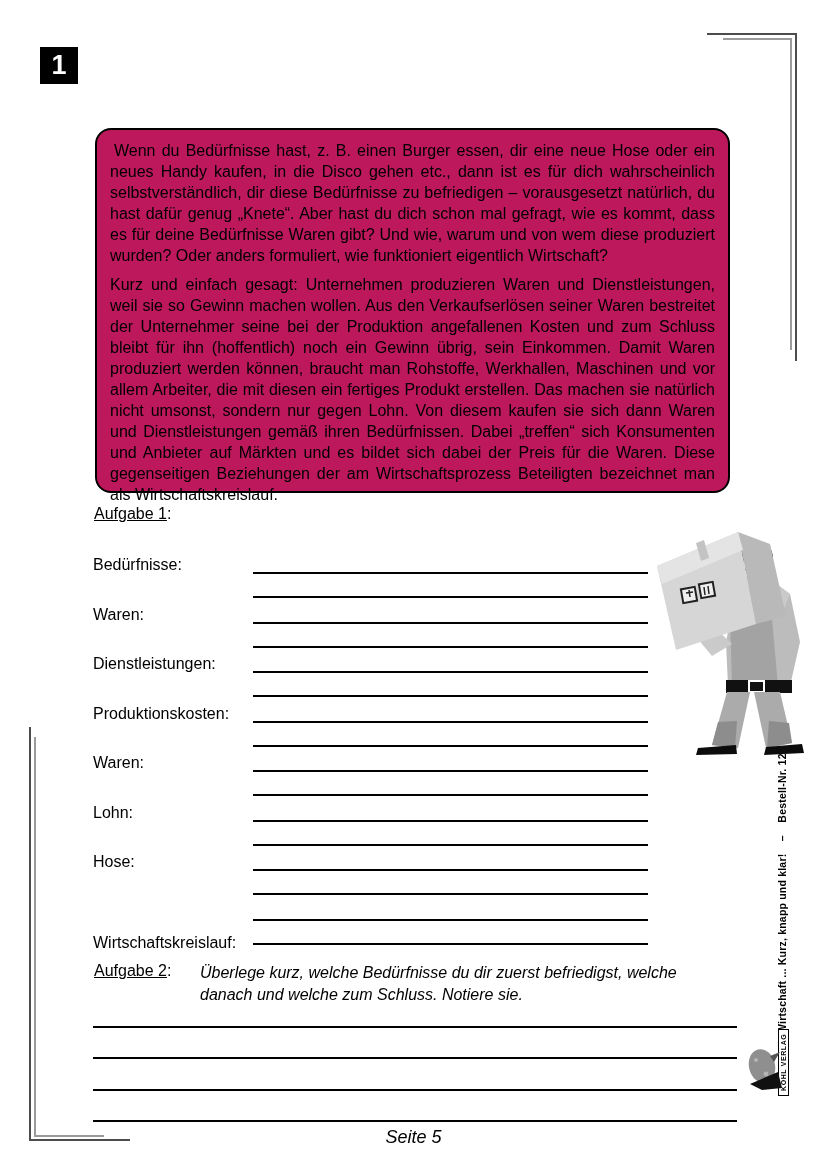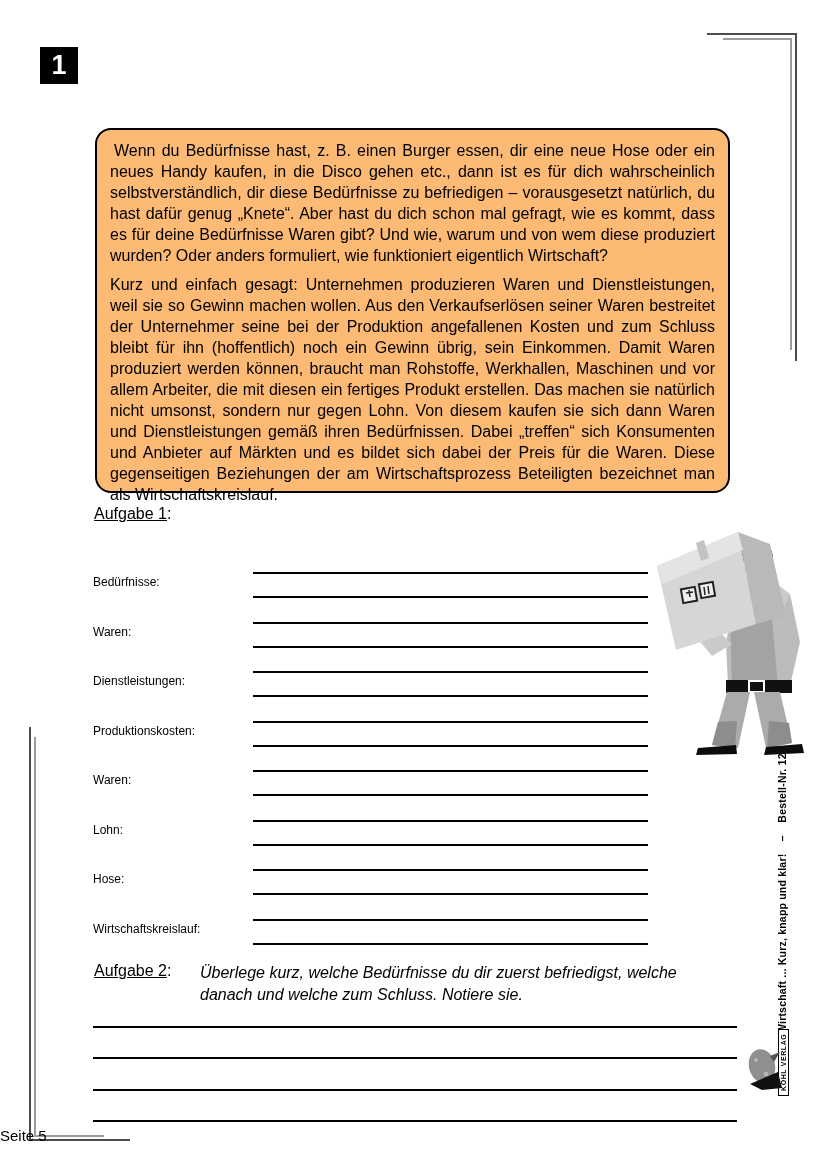--- a/index.html
+++ b/index.html
@@ -15,37 +15,37 @@
   .num-badge{
     position:absolute;left:40px;top:47px;width:38px;height:37px;background:#000;
     color:#fff;font-weight:bold;font-size:27px;display:flex;align-items:center;justify-content:center;
   }
   .page-title{
     position:absolute;left:95px;top:51px;margin:0;font-size:21.5px;font-weight:bold;letter-spacing:.2px;
   }
   
   .intro-box{
     position:absolute;left:95px;top:128px;width:635px;height:365px;box-sizing:border-box;
-    border:2px solid #000;border-radius:16px;background:#fdba74;padding:10px 13px;
+    border:2px solid #000;border-radius:16px;background:#be185d;padding:10px 13px;
   }
   .intro-box p{
     margin:0 0 8px 0;font-size:16px;line-height:21px;text-align:justify;
   }
   .intro-box p:first-child{text-indent:4px;}
   
   .task-label{position:absolute;left:94px;font-size:16px;font-weight:normal;white-space:nowrap;}
   .task-label .u{text-decoration:underline;}
   .task-instruction{position:absolute;left:200px;font-size:16px;line-height:22px;font-style:italic;}
   
-  .term-label{position:absolute;left:93px;font-size:12px;white-space:nowrap;margin-top:19px;}
+  .term-label{position:absolute;left:93px;font-size:16px;white-space:nowrap;}
   .wline{position:absolute;height:2px;background:#000;}
   .term-line{left:253px;width:395px;}
   .full-line{left:93px;width:644px;}
   
-  .footer{position:absolute;left:0;right:0;top:1127px;text-align:left;font-size:15px;}
+  .footer{position:absolute;left:0;right:0;top:1127px;text-align:center;font-style:italic;font-size:18px;}
   
   .side-text{
     position:absolute;left:776px;top:1034px;transform:rotate(-90deg);transform-origin:left top;
     font-size:10.5px;font-weight:bold;white-space:pre;letter-spacing:.2px;
   }
   .publisher-box{
     position:absolute;left:778px;top:1096px;transform:rotate(-90deg);transform-origin:left top;
     border:1.5px solid #000;padding:1px 4px;font-size:7px;font-weight:bold;letter-spacing:.6px;white-space:nowrap;background:#fff;
   }
   .bird{position:absolute;left:744px;top:1044px;}
@@ -108,21 +108,21 @@
     <span class="term-label" style="top:804px;">Lohn:</span>
     <div class="wline term-line" style="top:820px;"></div>
     <div class="wline term-line" style="top:844px;"></div>
   </div>
   <div>
     <span class="term-label" style="top:853px;">Hose:</span>
     <div class="wline term-line" style="top:869px;"></div>
     <div class="wline term-line" style="top:893px;"></div>
   </div>
   <div>
-    <span class="term-label" style="top:903px;">Wirtschaftskreislauf:</span>
+    <span class="term-label" style="top:934px;">Wirtschaftskreislauf:</span>
     <div class="wline term-line" style="top:919px;"></div>
     <div class="wline term-line" style="top:943px;"></div>
   </div>
 
   <div class="task-label" style="top:962px;"><span class="u">Aufgabe 2</span><span>:</span></div>
   <div class="task-instruction" style="top:962px;width:532px;">Überlege kurz, welche Bedürfnisse du dir zuerst befriedigst, welche danach und welche zum Schluss. Notiere sie.</div>
 
   <div class="wline full-line" style="top:1026px;"></div>
   <div class="wline full-line" style="top:1057px;"></div>
   <div class="wline full-line" style="top:1089px;"></div>

